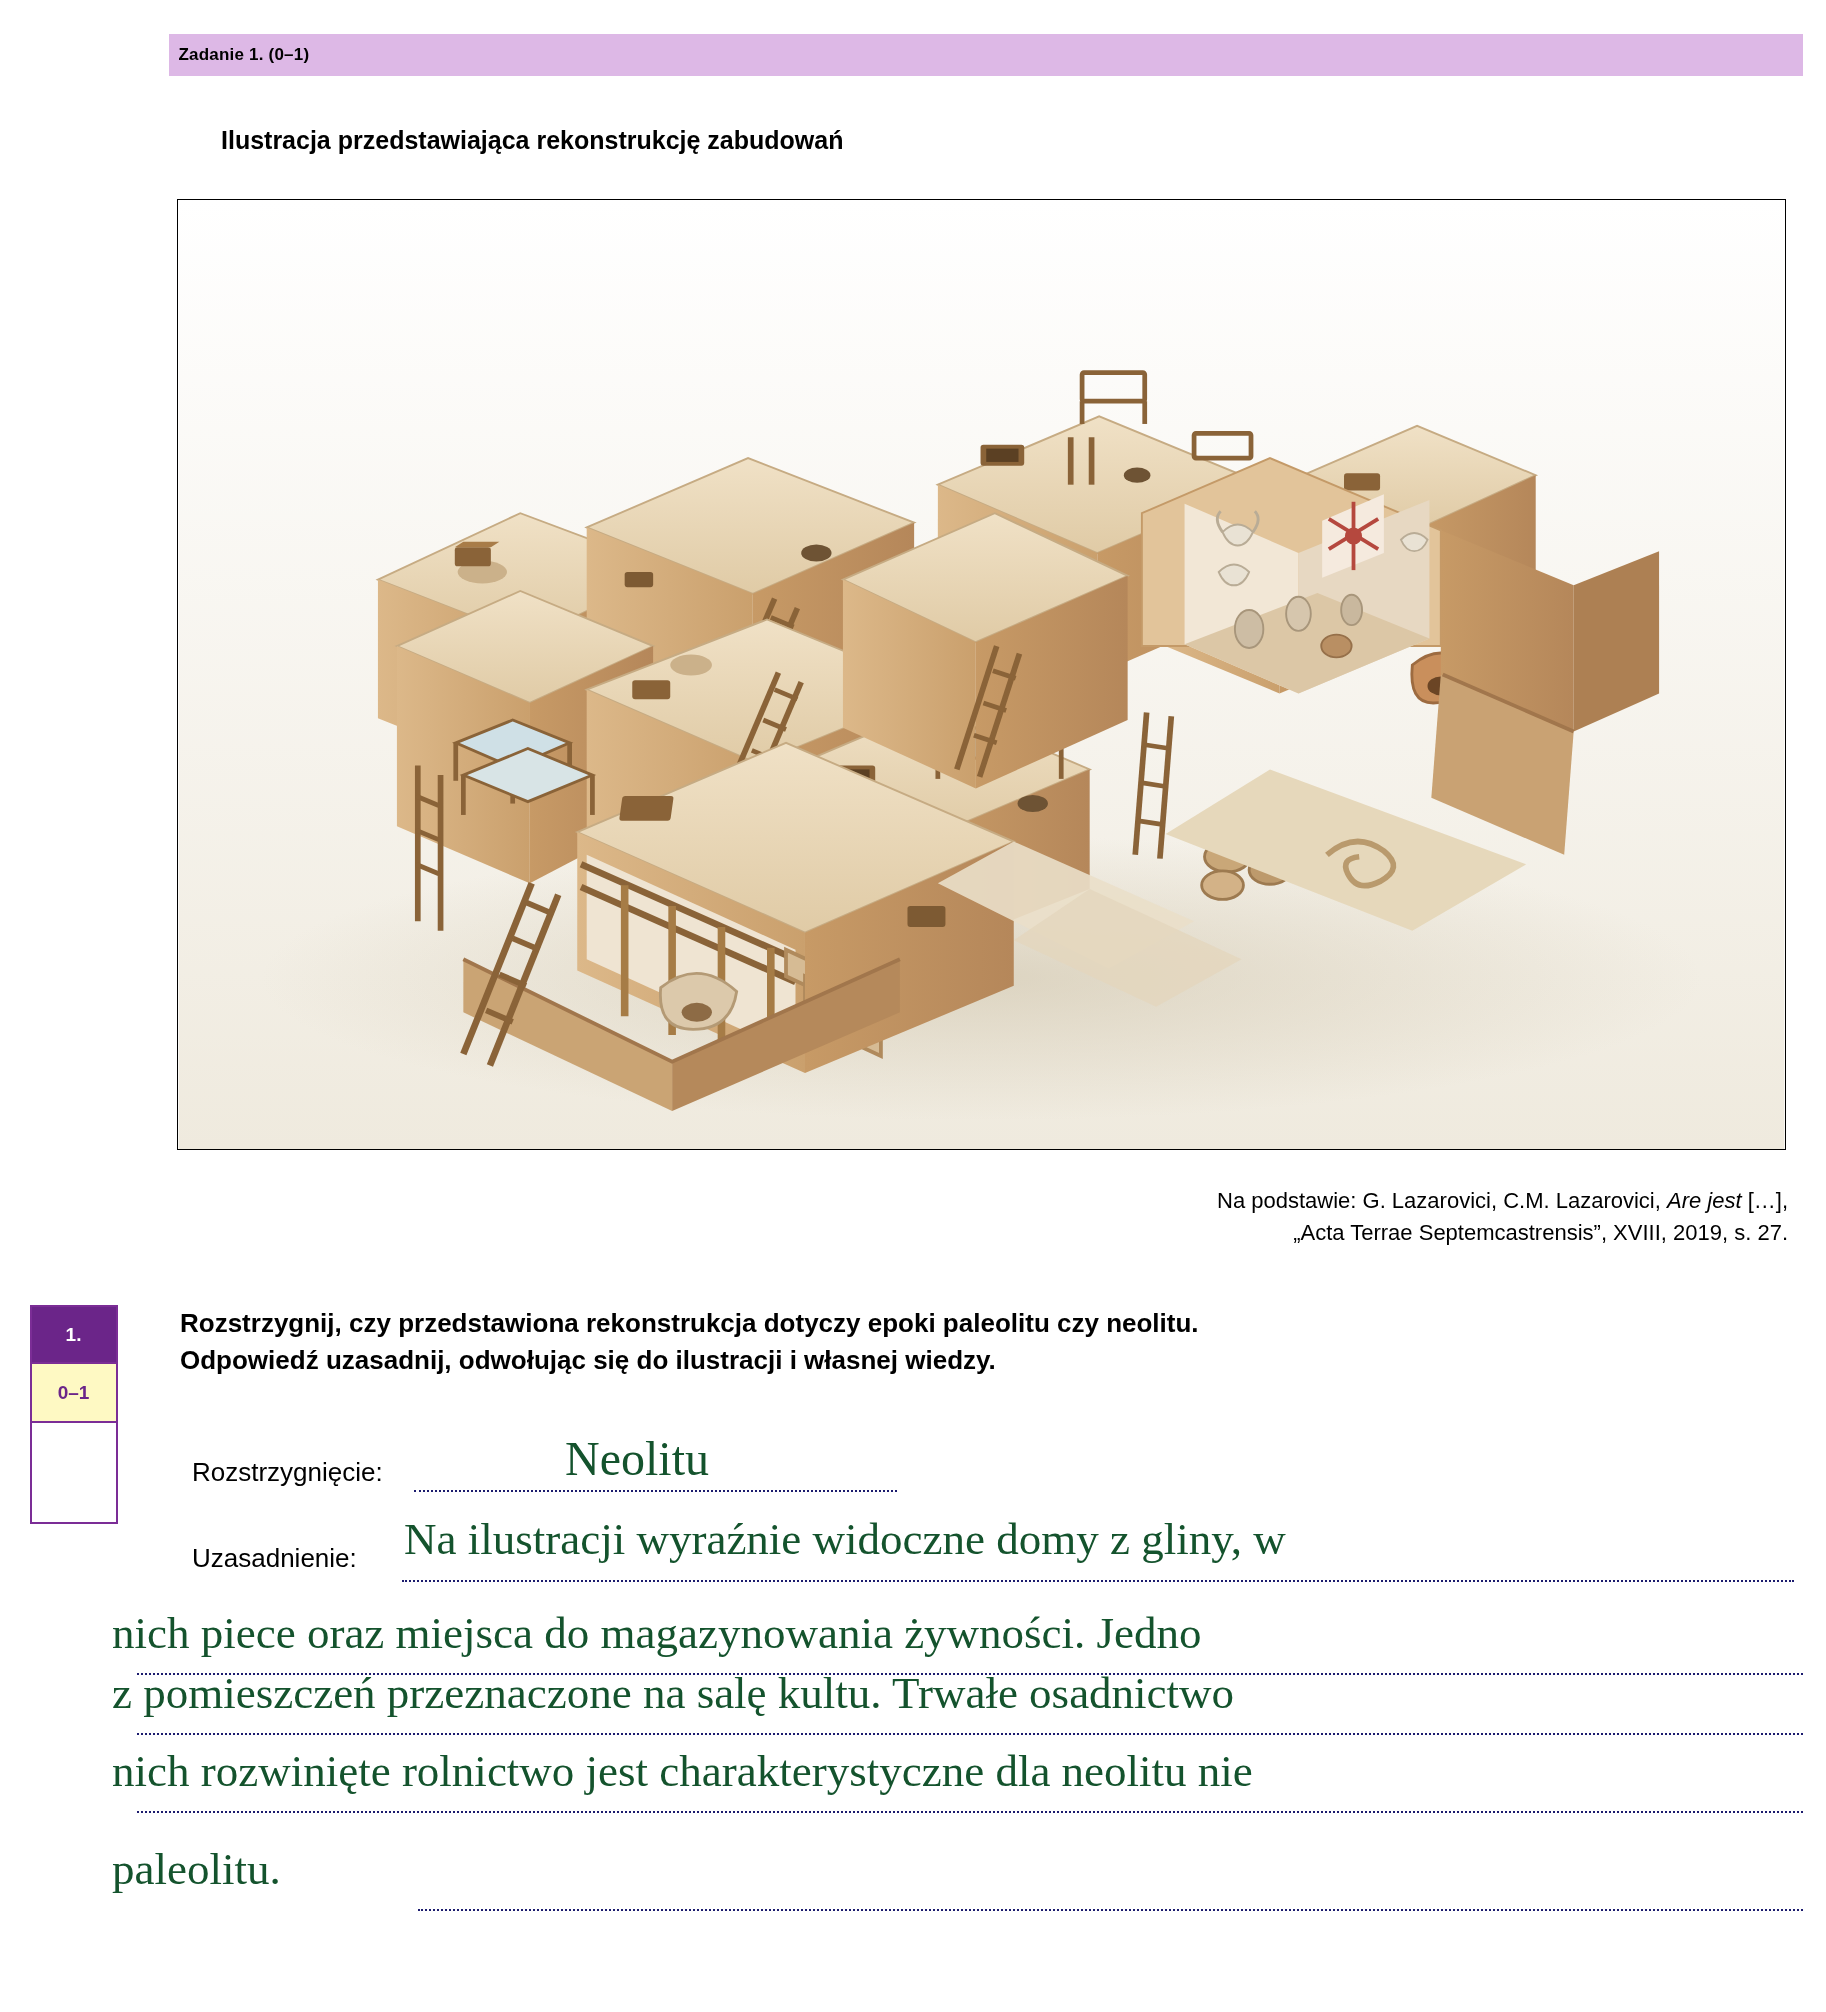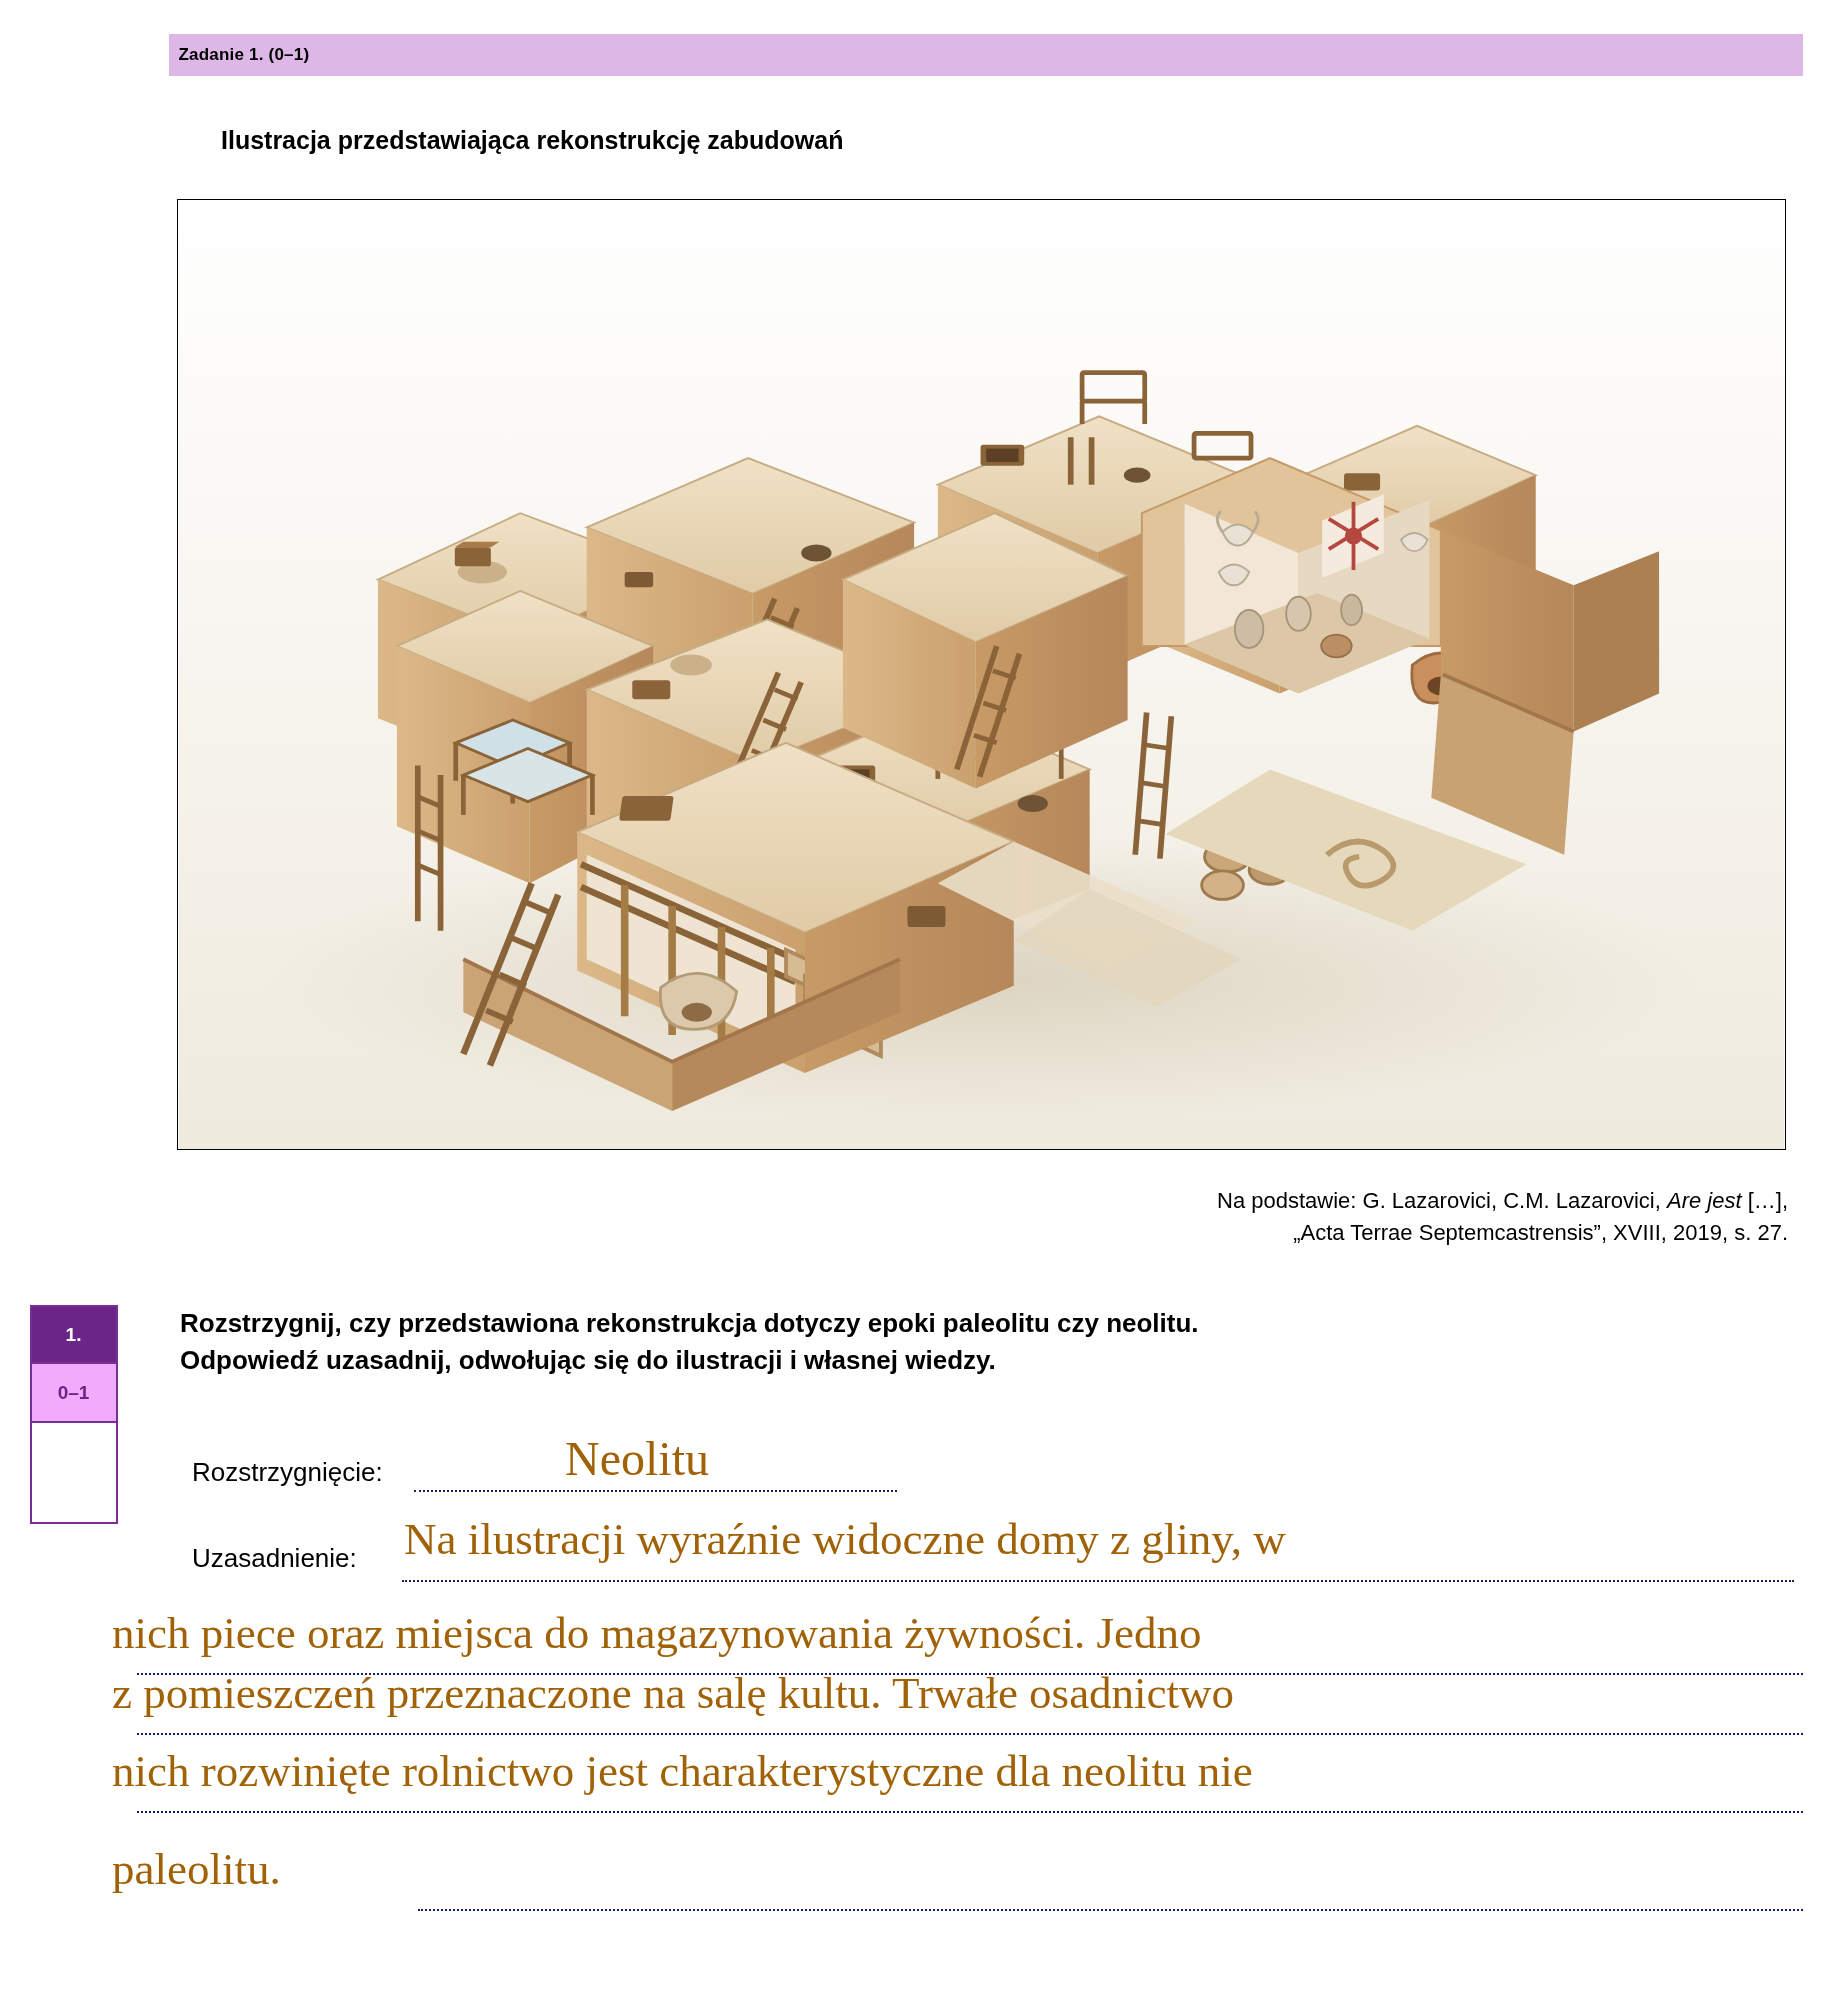--- a/index.html
+++ b/index.html
@@ -56,21 +56,21 @@
     border:2.9px solid #7b2d96;
     display:flex; flex-direction:column;
   }
   .score-num {
     height:57px; background:#6b2589; color:#ffffff;
     display:flex; align-items:center; justify-content:center;
     font-size:19px; font-weight:bold;
     border-bottom:2.9px solid #7b2d96;
   }
   .score-range {
-    height:59px; background:#f0abfc; color:#6b2589;
+    height:59px; background:#fef9c3; color:#6b2589;
     display:flex; align-items:center; justify-content:center;
     font-size:19px; font-weight:bold;
     border-bottom:2.9px solid #7b2d96;
   }
   .score-blank { flex:1; background:#ffffff; }
 
   
   .question {
     position:absolute; left:180px; top:1305px; width:1617px;
     font-size:26px; font-weight:bold; line-height:1.42; color:#000;
@@ -80,21 +80,21 @@
   .answer-area { position:absolute; left:0; top:1427px; width:1826px; }
 
   .ans-row { position:relative; }
 
   .label {
     font-size:26px; color:#000; white-space:nowrap;margin-left:12px;
   }
 
   .hand {
     font-family:"Liberation Serif", serif;
-    color:#a16207;
+    color:#14532d;
     font-size:45px;
     line-height:1;
     white-space:nowrap;
   }
 
   .dotline {
     border-bottom:2.9px dotted #1c1c6e;
     height:0;
   }
 

